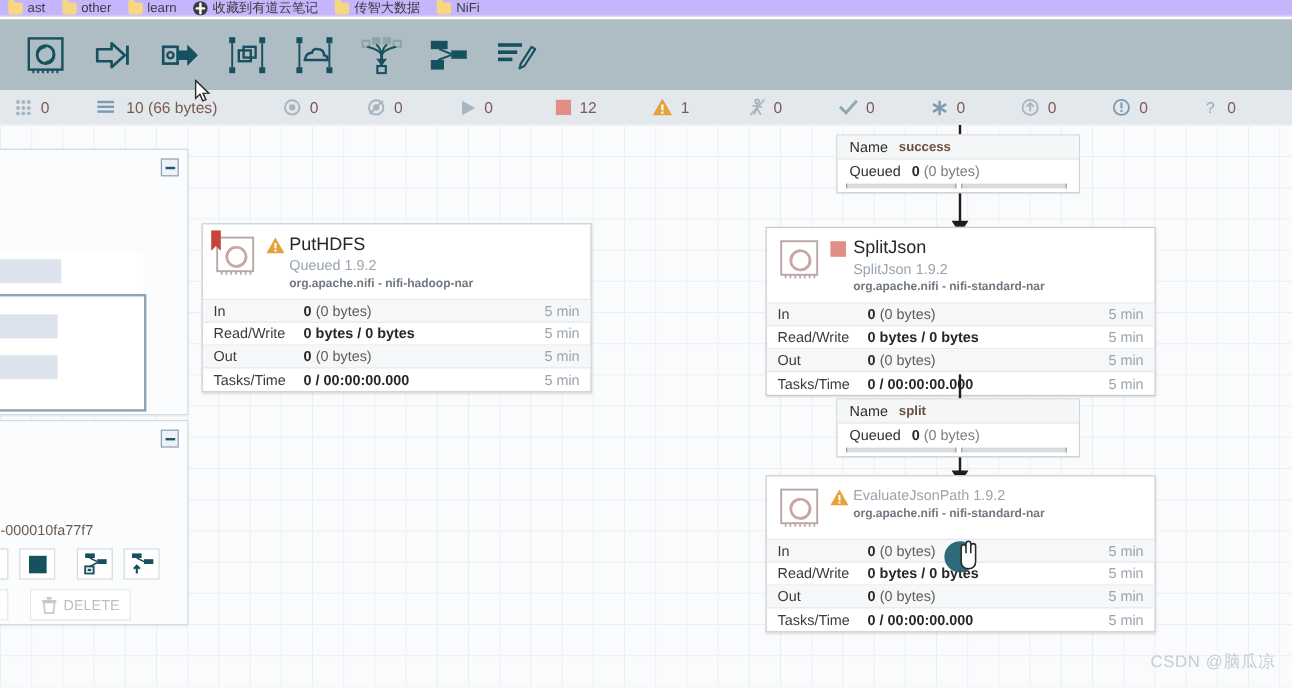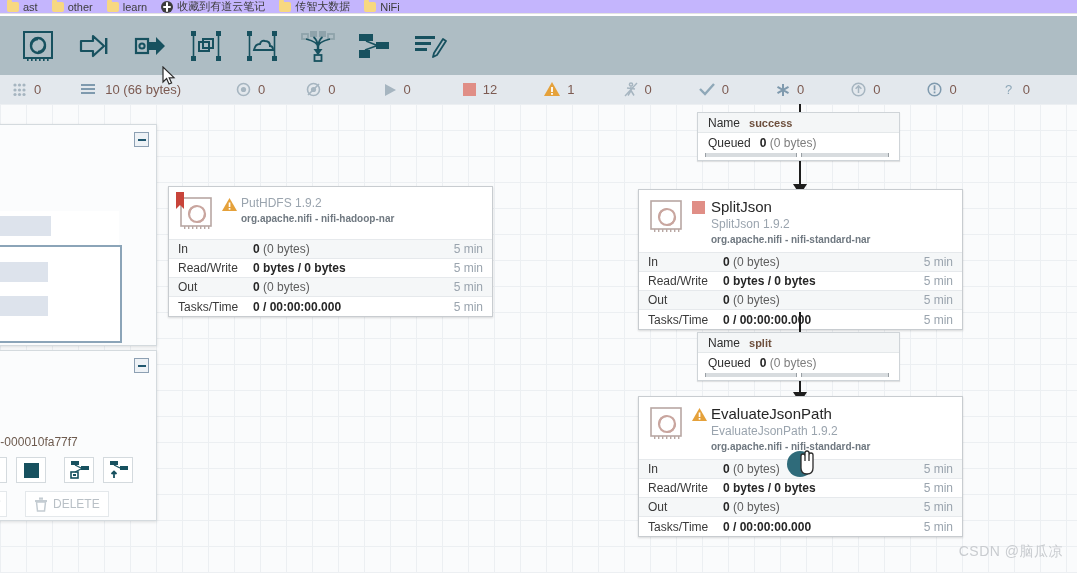--- a/index.html
+++ b/index.html
@@ -526,21 +526,22 @@
           </svg>
         </span>
         <span class="proc-status">
           <svg width="15" height="14" viewBox="0 0 15 14">
             <path d="M7.5 0 L15 13 L0 13 z" fill="#e5a13a"></path>
             <rect x="6.7" y="4.5" width="1.7" height="4.5" fill="#ffffff"></rect>
             <rect x="6.7" y="10" width="1.7" height="1.7" fill="#ffffff"></rect>
           </svg>
         </span>
         <span class="proc-titles">
-          <span class="proc-type" style="display:block;">PutHDFS 1.9.2</span>
+          <span class="proc-name" style="display:block;">PutHDFS</span>
+          <span class="proc-type" style="display:block;">Queued 1.9.2</span>
           <span class="proc-bundle" style="display:block;">org.apache.nifi - nifi-hadoop-nar</span>
         </span>
       </div>
       <div class="proc-rows">
         <div class="prow alt">
           <span class="pr-label">In</span>
           <span class="pr-value"><b>0</b> <span>(0 bytes)</span></span>
           <span class="pr-time">5 min</span>
         </div>
         <div class="prow">
@@ -651,21 +652,20 @@
           </svg>
         </span>
         <span class="proc-status">
           <svg width="15" height="14" viewBox="0 0 15 14">
             <path d="M7.5 0 L15 13 L0 13 z" fill="#e5a13a"></path>
             <rect x="6.7" y="4.5" width="1.7" height="4.5" fill="#ffffff"></rect>
             <rect x="6.7" y="10" width="1.7" height="1.7" fill="#ffffff"></rect>
           </svg>
         </span>
         <span class="proc-titles">
-          <span class="proc-name" style="display:block;">EvaluateJsonPath</span>
           <span class="proc-type" style="display:block;">EvaluateJsonPath 1.9.2</span>
           <span class="proc-bundle" style="display:block;">org.apache.nifi - nifi-standard-nar</span>
         </span>
       </div>
       <div class="proc-rows">
         <div class="prow alt">
           <span class="pr-label">In</span>
           <span class="pr-value"><b>0</b> <span>(0 bytes)</span></span>
           <span class="pr-time">5 min</span>
         </div>

